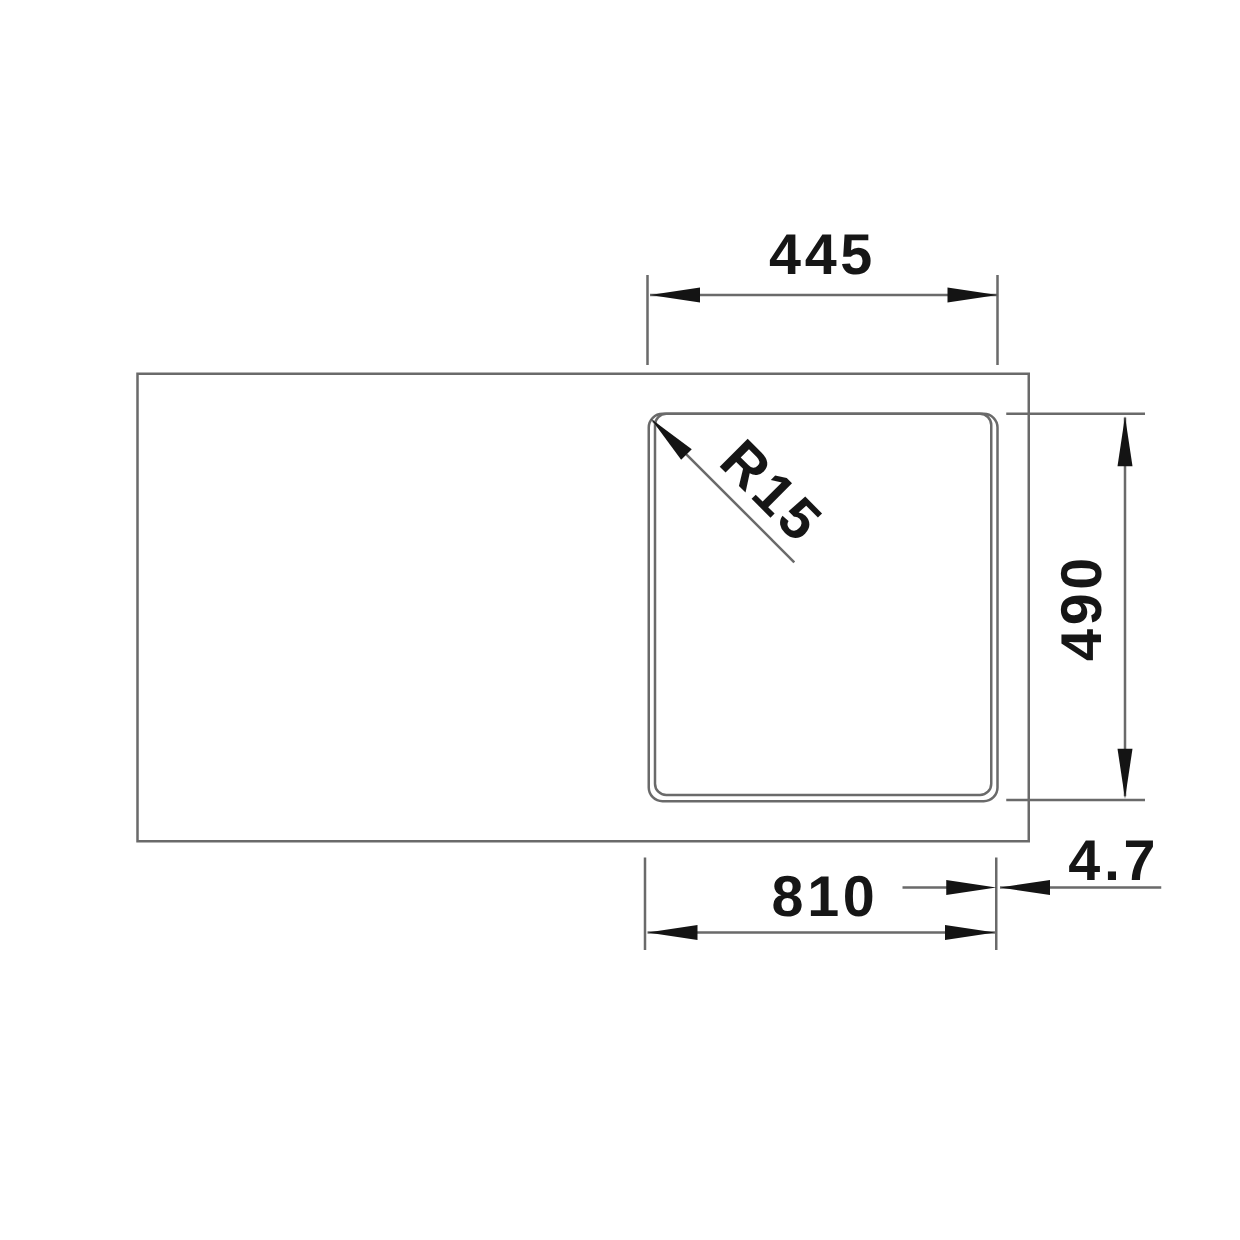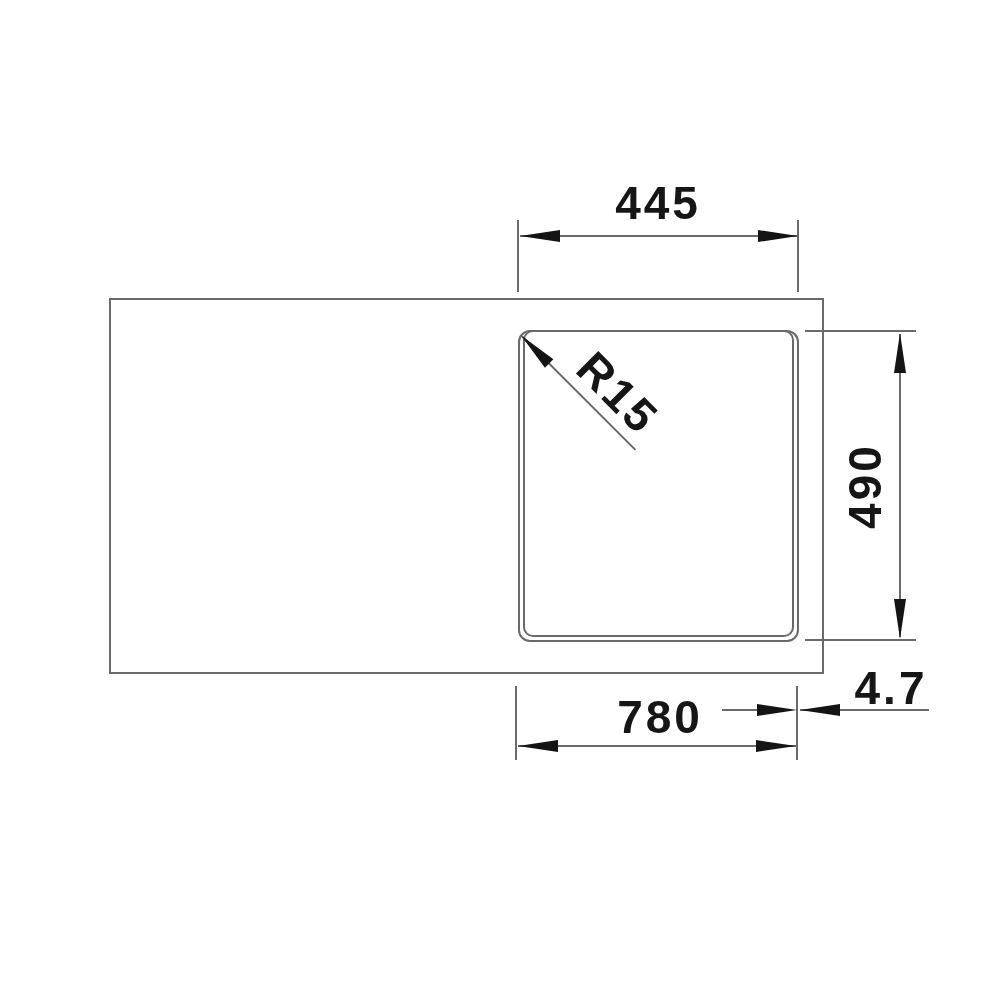--- a/index.html
+++ b/index.html
@@ -89,21 +89,21 @@
   <div class="vline" style="left:865px; top:334px; height:303px;"></div>
   <div class="arr arr-up" style="left:860px; top:333px;"></div>
   <div class="arr arr-down" style="left:860px; top:599px;"></div>
   <div class="dim-label rot-ccw" style="left:831px; top:486px;">490</div>
 
   <div class="vline" style="left:481px; top:686px; height:74px;"></div>
   <div class="vline" style="left:762px; top:686px; height:74px;"></div>
   <div class="hline" style="left:484px; top:745px; width:278px;"></div>
   <div class="arr arr-left" style="left:484px; top:740px;"></div>
   <div class="arr arr-right" style="left:722px; top:740px;"></div>
-  <div class="dim-label" style="left:626px; top:717px;">780</div>
+  <div class="dim-label" style="left:626px; top:717px;">810</div>
 
   <div class="hline" style="left:688px; top:709px; width:36px;"></div>
   <div class="arr arr-right" style="left:723px; top:704px;"></div>
   <div class="hline" style="left:766px; top:709px; width:129px;"></div>
   <div class="arr arr-left" style="left:766px; top:704px;"></div>
   <div class="dim-label" style="left:857px; top:688px;">4.7</div>
 
   <div class="leader">
     <div class="arr arr-left"></div>
   </div>

